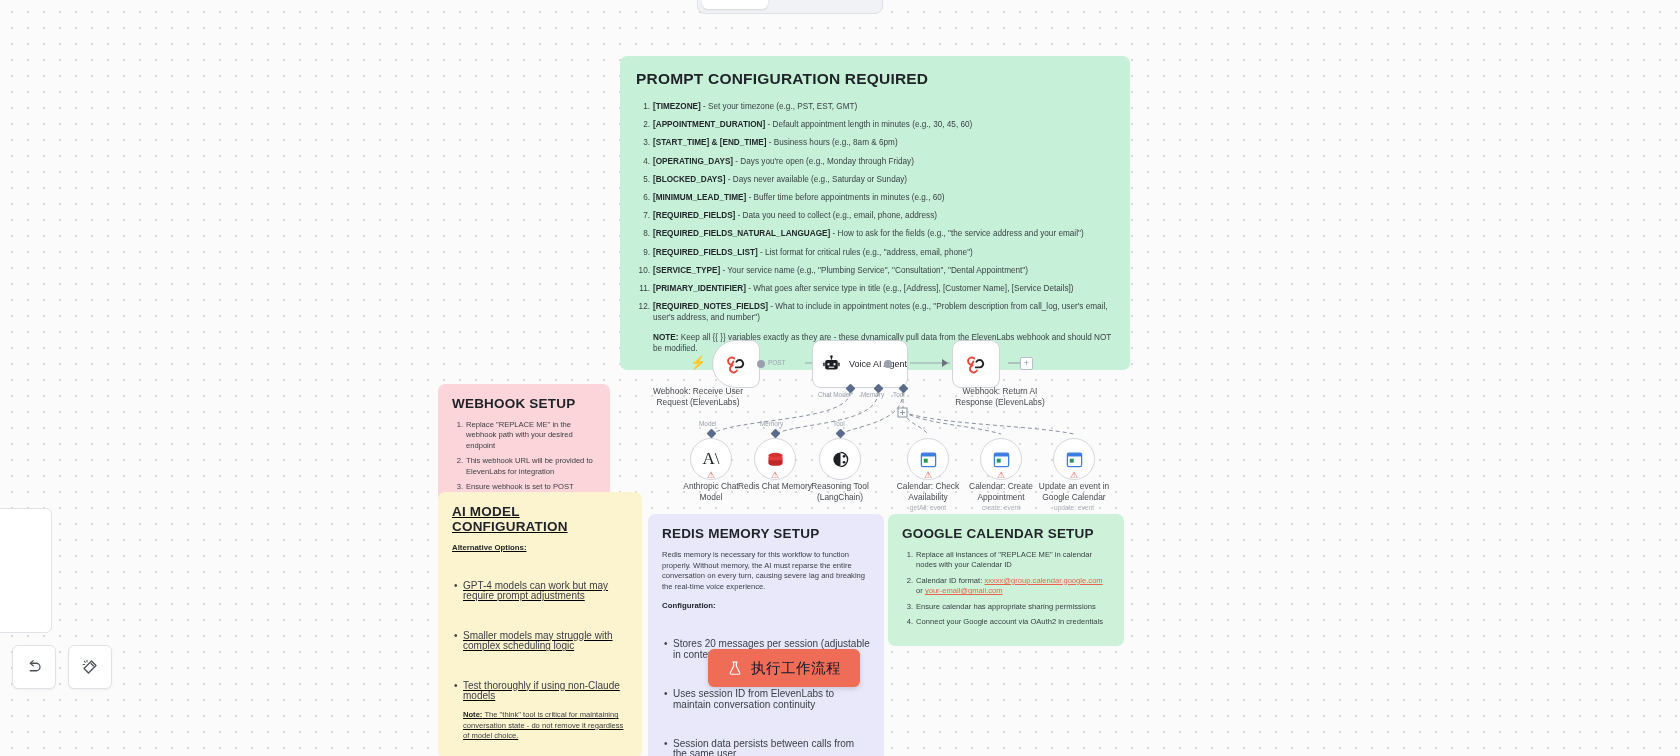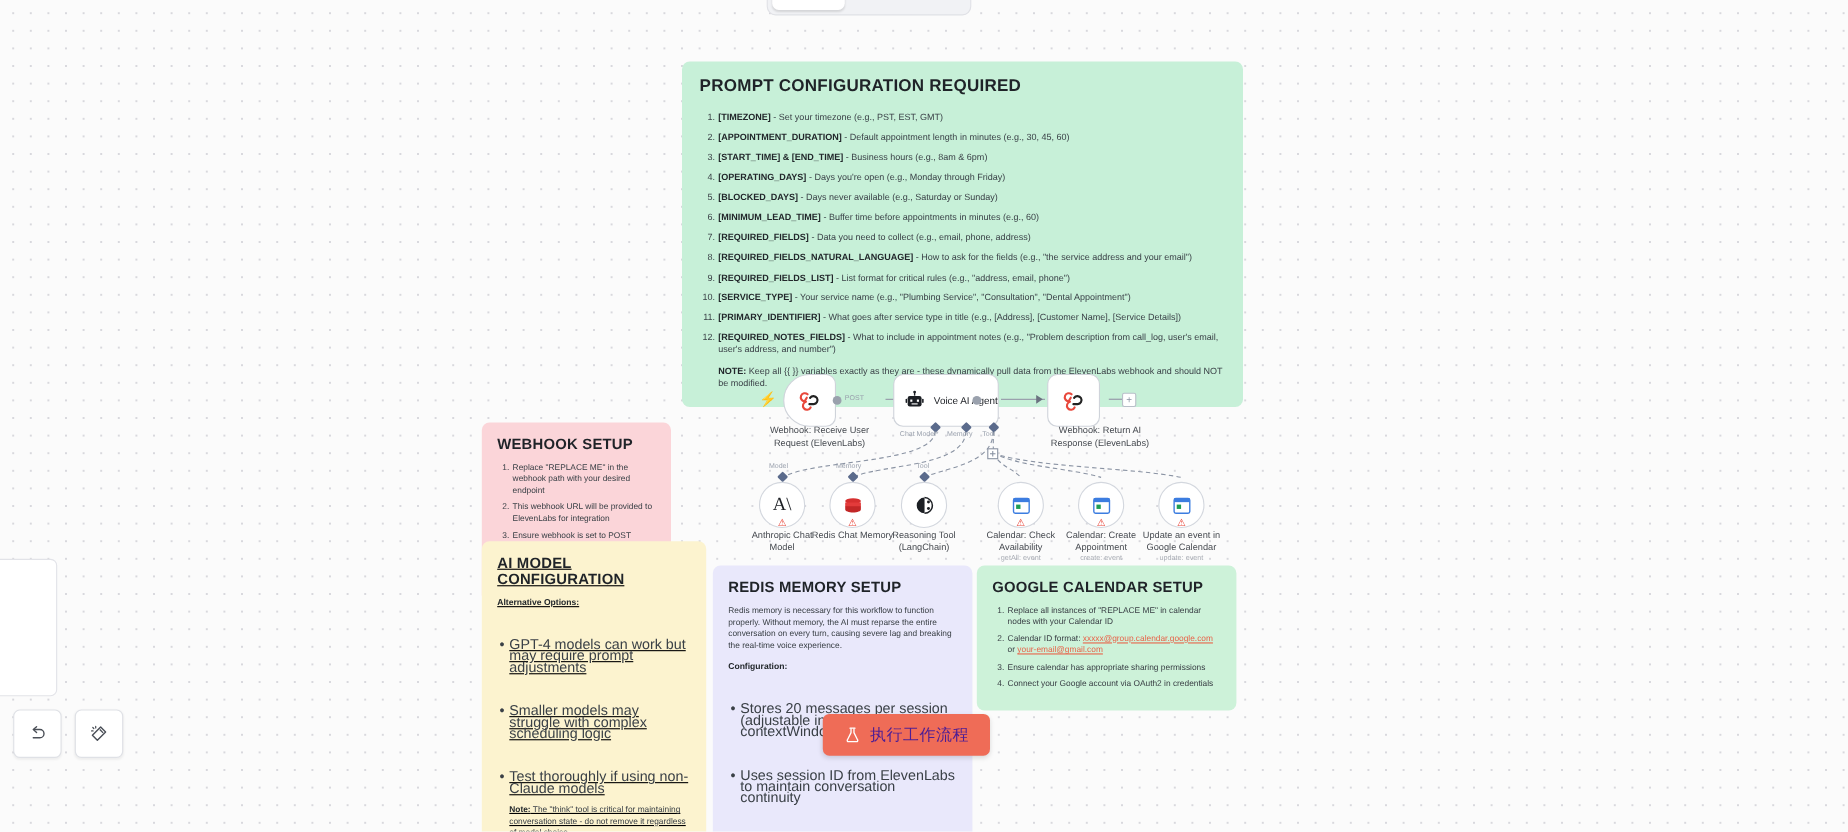--- a/index.html
+++ b/index.html
@@ -90,21 +90,21 @@
 
   
   #ai-model { left: 438px; top: 492px; width: 204px; padding-bottom: 16px; text-decoration: underline; }
   #ai-model h3 { font-size: 13.5px; margin-bottom: 9px; }
   .para { font-size: 7.6px; line-height: 10.6px; color: #3a4046; margin-bottom: 9px; }
   .para b { font-weight: 700; color: #22272b; }
   .sublabel { font-size: 7.8px; font-weight: 700; color: #22272b; margin-bottom: 5px; }
   ul.bul { list-style: none; }
   ul.bul li {
     position: relative; padding-left: 11px;
-    font-size: 13px; line-height: 10.4px; color: #3a4046; margin-bottom: 4px; margin-top: 29px;
+    font-size: 10px; line-height: 10.4px; color: #3a4046; margin-bottom: 4px; margin-top: 29px;
   }
   ul.bul li::before {
     content: "•"; position: absolute; left: 2px; color: #3a4046;
   }
   .tipnote { font-size: 7.6px; line-height: 10.4px; color: #3a4046; margin-top: 9px; padding-left: 11px; }
   .tipnote b { font-weight: 700; color: #22272b; }
 
   
   #redis-memory { left: 648px; top: 514px; width: 236px; padding-bottom: 4px; }
   #redis-memory h3 { font-size: 13.5px; margin-bottom: 9px; }
@@ -158,25 +158,25 @@
     display: flex; align-items: center; justify-content: center;
     box-shadow: 0 1px 2px rgba(0,0,0,.05);
   }
   .side-panel {
     position: absolute; left: -8px; top: 508px; width: 60px; height: 125px;
     background: #fff; border: 1px solid #e2e3e8; border-radius: 6px;
   }
 
   
   #execute-btn {
-    position: absolute; left: 748px; top: 649px;
+    position: absolute; left: 708px; top: 649px;
     width: 152px; height: 38px;
     background: #ef6c57; border-radius: 6px;
     display: flex; align-items: center; justify-content: center; gap: 8px;
-    color: #4c1d95; font-size: 14.5px; letter-spacing: .5px;
+    color: #0f172a; font-size: 14.5px; letter-spacing: .5px;
     box-shadow: 0 2px 5px rgba(0,0,0,.14);
   }
 </style>
 </head>
 <body>
 
 <div id="canvas">
 
   <div class="tabbar">
     <div class="tab active">编辑器</div>
@@ -275,21 +275,21 @@
 
   <div class="wf-node" style="left:712px;top:340px;border-top-left-radius:24px;border-bottom-left-radius:24px">
     <svg width="22" height="22" viewBox="0 0 24 24">
       <path d="M10 6a4 4 0 1 0-3 6.9l2.2-3.6" fill="none" stroke="#e8483c" stroke-width="2.1" stroke-linecap="round"></path>
       <path d="M12.5 9.5a4 4 0 1 1 3.6 6.2h-4.3" fill="none" stroke="#222" stroke-width="2.1" stroke-linecap="round"></path>
       <path d="M13 19a4 4 0 1 1-4.6-5.6" fill="none" stroke="#e8483c" stroke-width="2.1" stroke-linecap="round"></path>
     </svg>
   </div>
   <div class="port" style="left:757px;top:360px"></div>
   <div class="port-label" style="left:768px;top:359px">POST</div>
-  <div class="node-caption" style="left:685px;top:386px">
+  <div class="node-caption" style="left:638px;top:386px">
     <div>Webhook: Receive User</div>
     <div>Request (ElevenLabs)</div>
   </div>
 
   <div class="wf-node wide" style="left:812px;top:340px;width:96px">
     <svg width="20" height="20" viewBox="0 0 24 24">
       <rect x="4" y="7" width="16" height="12" rx="2.5" fill="#1c1f24"></rect>
       <rect x="11.2" y="2.5" width="1.6" height="4" fill="#1c1f24"></rect>
       <circle cx="12" cy="2.4" r="1.6" fill="#1c1f24"></circle>
       <rect x="7" y="11" width="2.4" height="2.6" fill="#fff"></rect>

